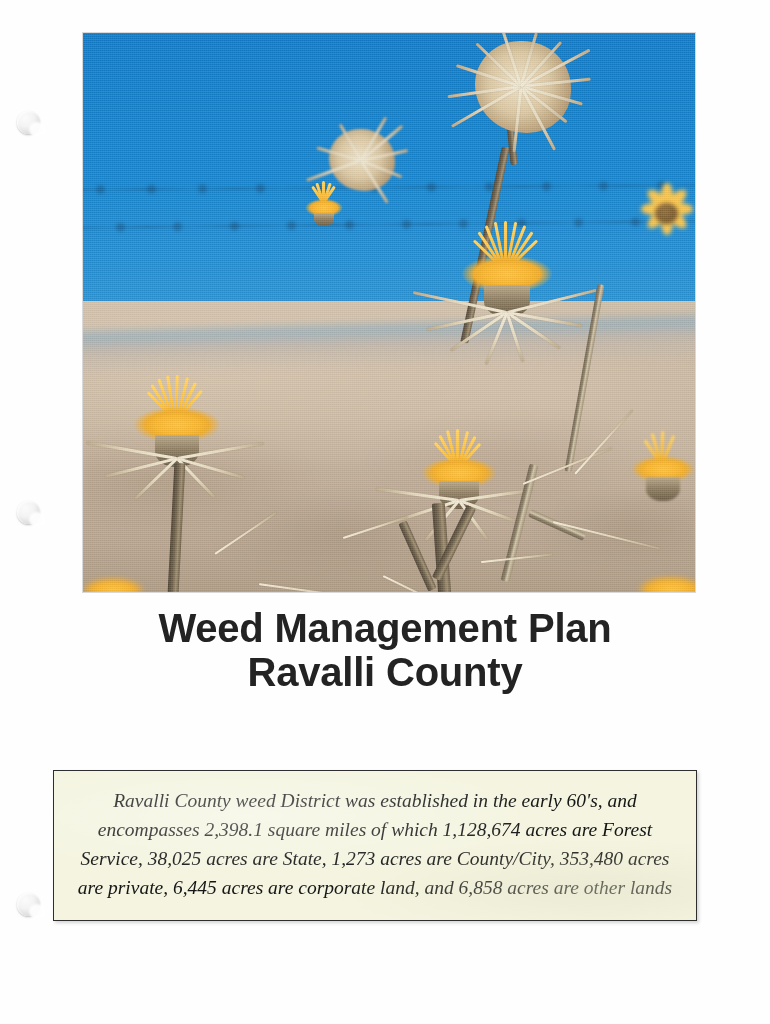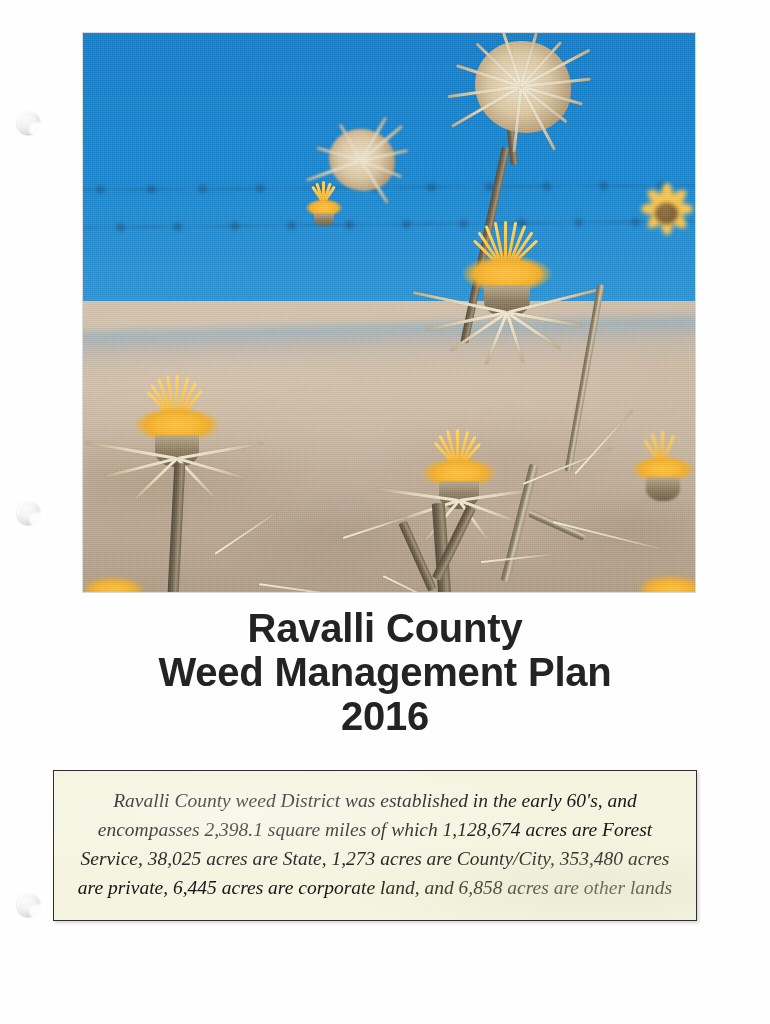--- a/index.html
+++ b/index.html
@@ -468,22 +468,21 @@
         <span class="spine thin" style="left:260px; top:104px; width:68px; transform:rotate(-18deg);"></span>
         <span class="spine thin" style="left:300px; top:142px; width:60px; transform:rotate(26deg);"></span>
         <span class="spine thin" style="left:398px; top:128px; width:72px; transform:rotate(-6deg);"></span>
       </div>
 
       <div class="grain"></div>
     </div>
   </div>
 
   <div class="title-block">
+    <div class="title-line">Weed Management Plan</div>
     <div class="title-line">Ravalli County</div>
-    <div class="title-line">Weed Management Plan</div>
-    <div class="title-line">2016</div>
   </div>
 
   <div class="statement-box">
     <p class="statement-text">Ravalli County weed District was established in the early 60's, and encompasses 2,398.1 square miles of which 1,128,674 acres are Forest Service, 38,025 acres are State, 1,273 acres are County/City, 353,480 acres are private, 6,445 acres are corporate land, and 6,858 acres are other lands</p>
   </div>
 
 </div>
 
 </body></html>

